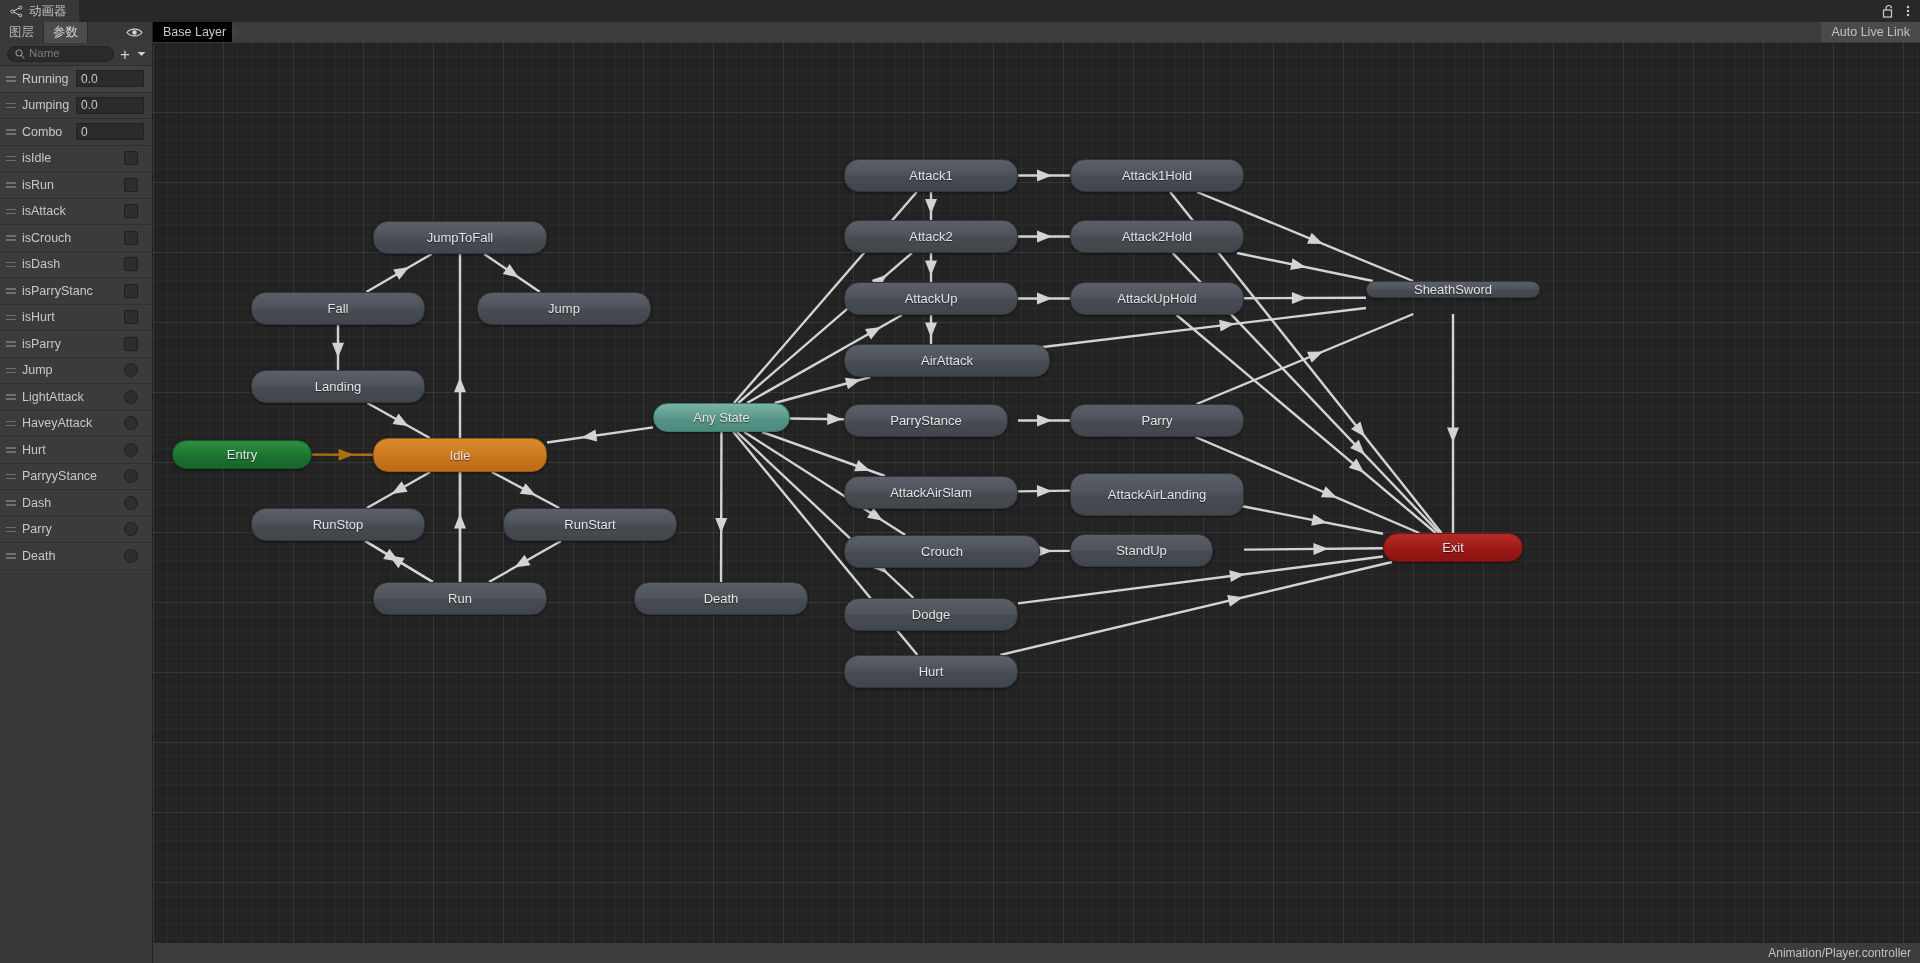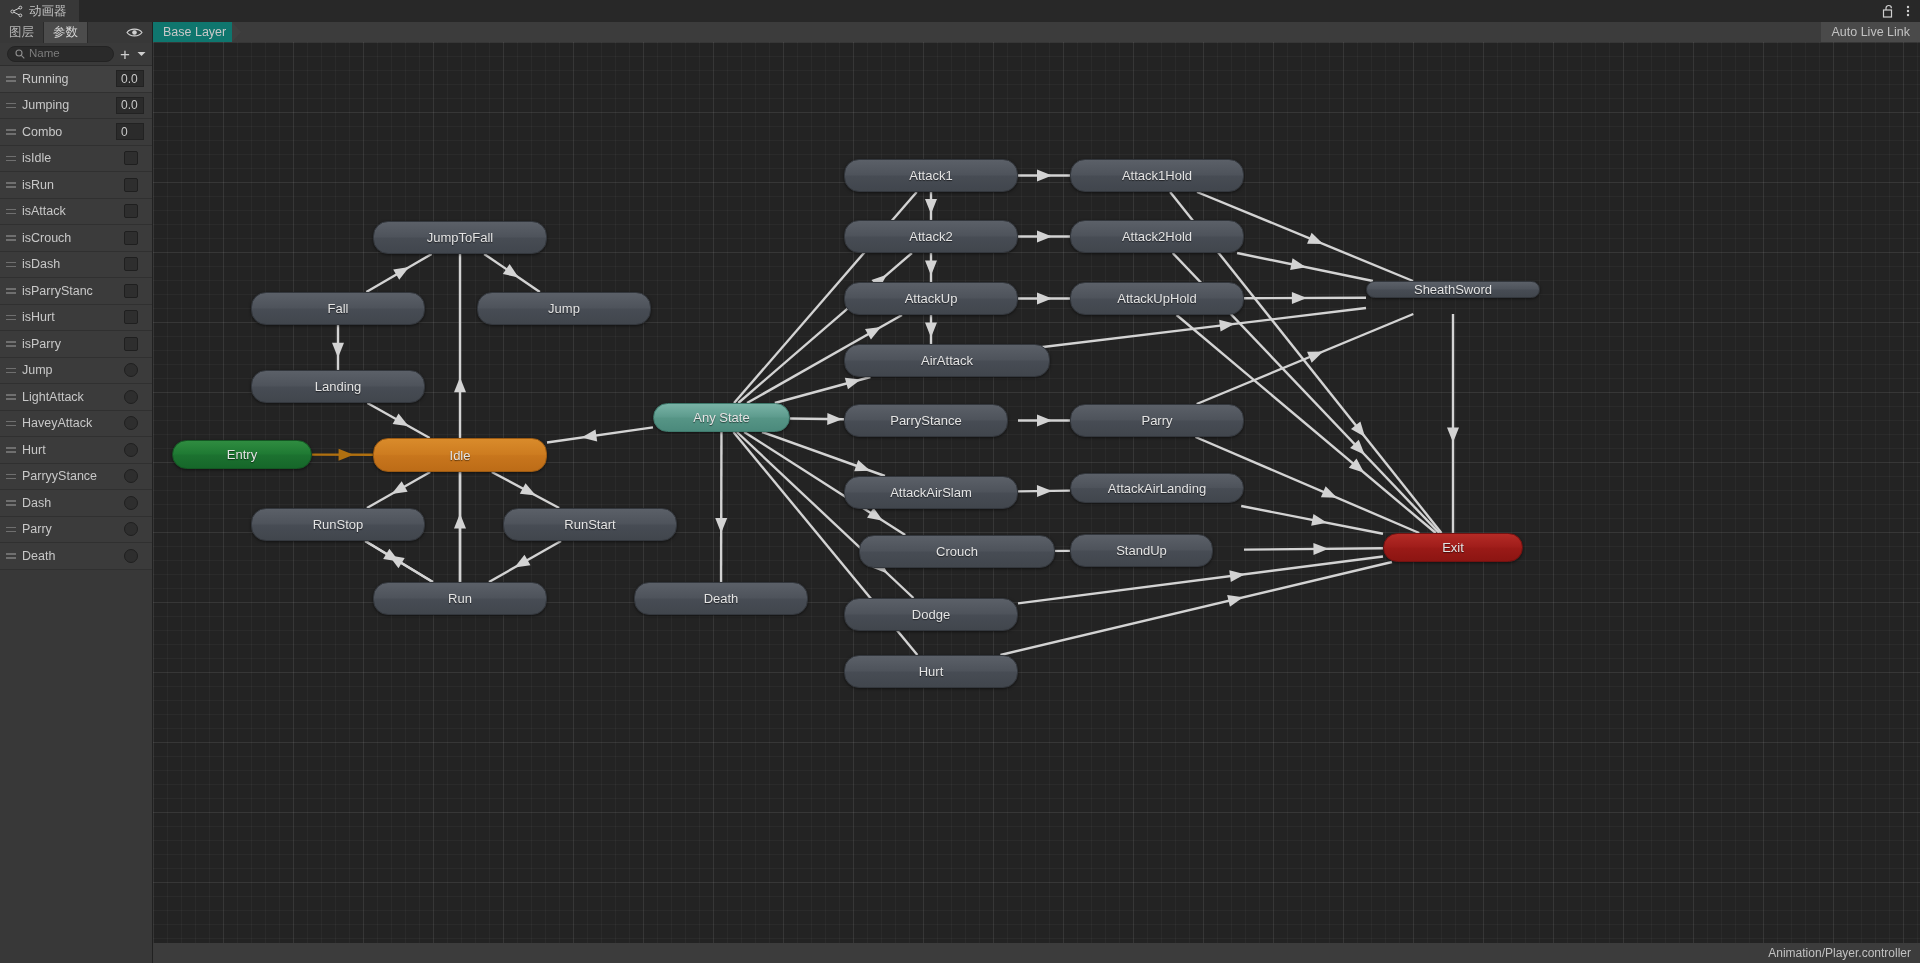--- a/index.html
+++ b/index.html
@@ -86,21 +86,21 @@
   .param-row.alt { background: #414141; }
   .grip { width: 10px; height: 10px; flex: 0 0 auto; opacity: .55; }
   .grip i {
     display: block; height: 1.5px; background: #9a9a9a; margin: 2.5px 0;
   }
   .param-name {
     flex: 1 1 auto; font-size: 12.5px; color: #c8c8c8;
     white-space: nowrap; overflow: hidden;
   }
   .param-val-num {
-    flex: 0 0 auto; width: 28px; height: 17px; background: #2b2b2b;
+    flex: 0 0 auto; width: 68px; height: 17px; background: #2b2b2b;
     border: 1px solid #222; color: #c9c9c9; font-size: 12px;
     display: flex; align-items: center; padding-left: 4px;
   }
   .param-val-bool {
     flex: 0 0 auto; width: 14px; height: 14px; background: #2e2e2e;
     border: 1px solid #1f1f1f; border-radius: 2px; margin-right: 6px;
   }
   .param-val-trigger {
     flex: 0 0 auto; width: 14px; height: 14px; background: #2e2e2e;
     border: 1px solid #1f1f1f; border-radius: 50%; margin-right: 6px;
@@ -112,21 +112,21 @@
     width: 1767px; height: 941px; overflow: hidden;
     background: #282828;
   }
   .breadcrumb-bar {
     position: absolute; left: 0; top: 0; width: 1767px; height: 20px;
     background: #3c3c3c; display: flex; align-items: center; z-index: 5;
   }
   .crumb {
     height: 20px; display: flex; align-items: center;
     padding: 0 6px 0 10px; font-size: 12.5px; color: #c8c8c8;
-    background: #0f766e; position: relative;
+    background: #000000; position: relative;
   }
   .crumb::after {
     content: ""; position: absolute; right: -9px; top: 0;
     border-top: 10px solid transparent; border-bottom: 10px solid transparent;
     border-left: 9px solid #404040;
   }
   .auto-live {
     margin-left: auto; height: 20px; display: flex; align-items: center;
     padding: 0 10px; font-size: 12.5px; color: #c2c2c2;
     background: #4a4a4a;
@@ -558,42 +558,42 @@
           </div>
           <div class="node normal" style="left: 691px; top: 302px; width: 206px; height: 33px;">
             <span>AirAttack</span>
           </div>
           <div class="node normal" style="left: 691px; top: 362px; width: 164px; height: 33px;">
             <span>ParryStance</span>
           </div>
           <div class="node normal" style="left: 691px; top: 434px; width: 174px; height: 33px;">
             <span>AttackAirSlam</span>
           </div>
-          <div class="node normal" style="left: 706px; top: 493px; width: 196px; height: 33px;">
+          <div class="node normal" style="left: 691px; top: 493px; width: 196px; height: 33px;">
             <span>Crouch</span>
           </div>
           <div class="node normal" style="left: 691px; top: 556px; width: 174px; height: 33px;">
             <span>Dodge</span>
           </div>
           <div class="node normal" style="left: 691px; top: 613px; width: 174px; height: 33px;">
             <span>Hurt</span>
           </div>
           <div class="node normal" style="left: 917px; top: 117px; width: 174px; height: 33px;">
             <span>Attack1Hold</span>
           </div>
           <div class="node normal" style="left: 917px; top: 178px; width: 174px; height: 33px;">
             <span>Attack2Hold</span>
           </div>
           <div class="node normal" style="left: 917px; top: 240px; width: 174px; height: 33px;">
             <span>AttackUpHold</span>
           </div>
           <div class="node normal" style="left: 917px; top: 362px; width: 174px; height: 33px;">
             <span>Parry</span>
           </div>
-          <div class="node normal" style="left: 917px; top: 431px; width: 174px; height: 30px;">
+          <div class="node normal" style="left: 917px; top: 431px; width: 174px; height: 43px;">
             <span>AttackAirLanding</span>
           </div>
           <div class="node normal" style="left: 917px; top: 492px; width: 143px; height: 33px;">
             <span>StandUp</span>
           </div>
           <div class="node normal" style="left: 1213px; top: 239px; width: 174px; height: 17px;">
             <span>SheathSword</span>
           </div>
           <div class="node exit" style="left: 1230px; top: 491px; width: 140px; height: 29px;">
             <span>Exit</span>

